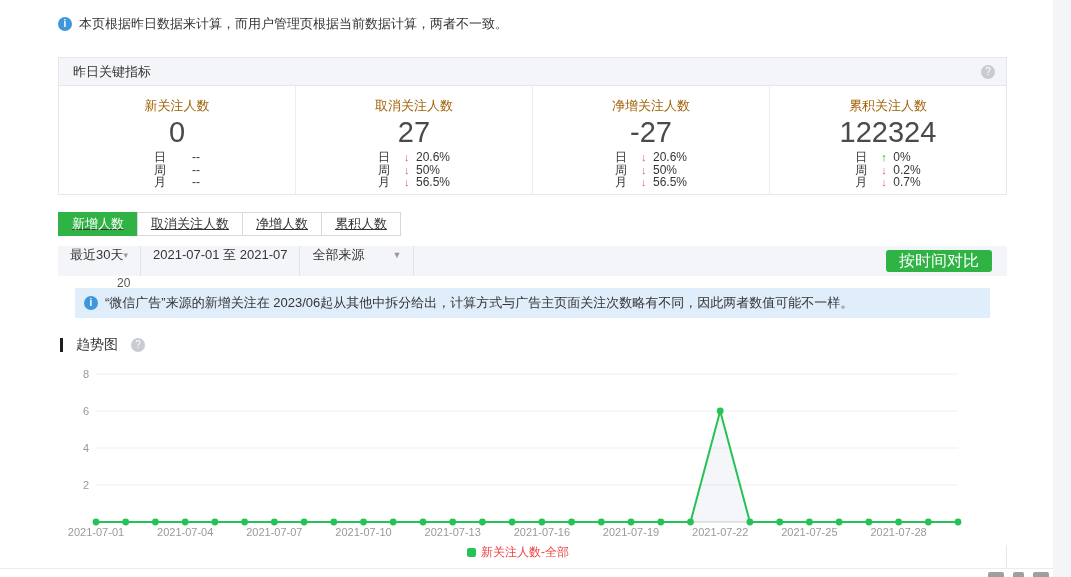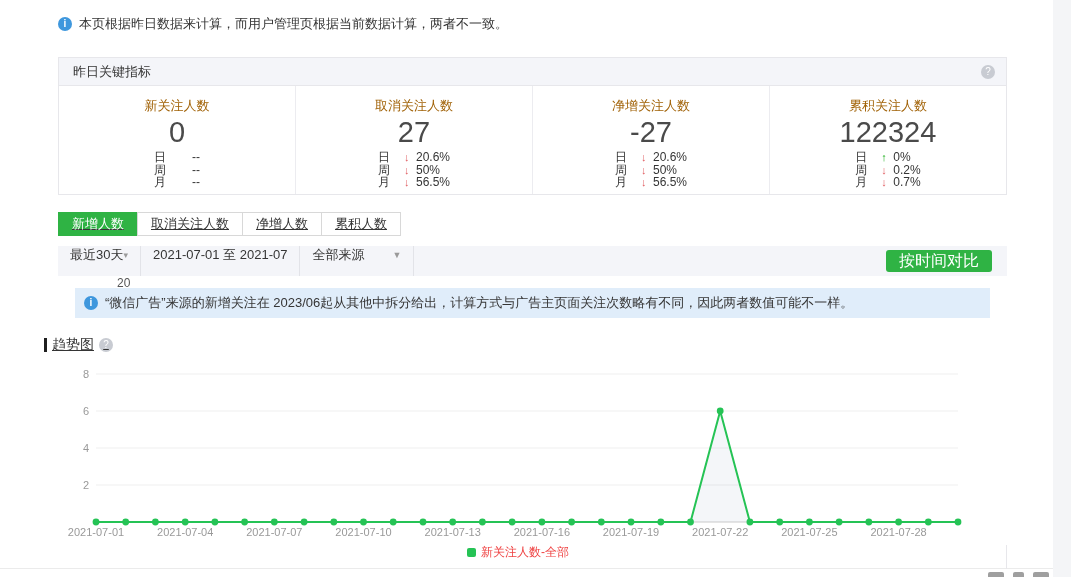--- a/index.html
+++ b/index.html
@@ -48,21 +48,21 @@
   .caret.spaced{margin-left:28px;}
   .compare-btn{position:absolute;right:15px;top:4px;height:22px;line-height:22px;padding:0 13px;
     background:var(--accent);color:#fff;font-size:16px;border:none;border-radius:3px;cursor:pointer;}
   
   .clipped-num{position:absolute;left:117px;top:276px;font-size:12px;color:#555;z-index:0;}
   
   .chart-notice{position:absolute;left:75px;top:288px;width:915px;height:30px;background:var(--notice-bg);
     font-size:13px;line-height:30px;padding-left:30px;z-index:1;white-space:nowrap;overflow:hidden;}
   .chart-notice .info-icon{position:absolute;left:9px;top:8px;}
   
-  .trend-title{position:absolute;left:44px;top:336px;display:flex;align-items:center;gap:5px;font-size:14px;text-decoration:underline;}
+  .trend-title{position:absolute;left:60px;top:336px;display:flex;align-items:center;gap:13px;font-size:14px;}
   .title-bar{width:3px;height:14px;background:#1f1f1f;}
   .trend-title .help-icon{position:static;}
   
   .chart{position:absolute;left:58px;top:356px;width:920px;height:186px;}
   
   .legend{position:absolute;left:58px;top:544px;width:920px;text-align:center;font-size:12px;color:#ef4444;cursor:pointer;}
   .legend-dot{display:inline-block;width:9px;height:9px;background:var(--chart-green);border-radius:2px;
     margin-right:5px;vertical-align:-1px;}
   
   .footer-line{position:absolute;left:0;top:568px;width:1071px;height:0;border-top:1px solid #ebebeb;}

